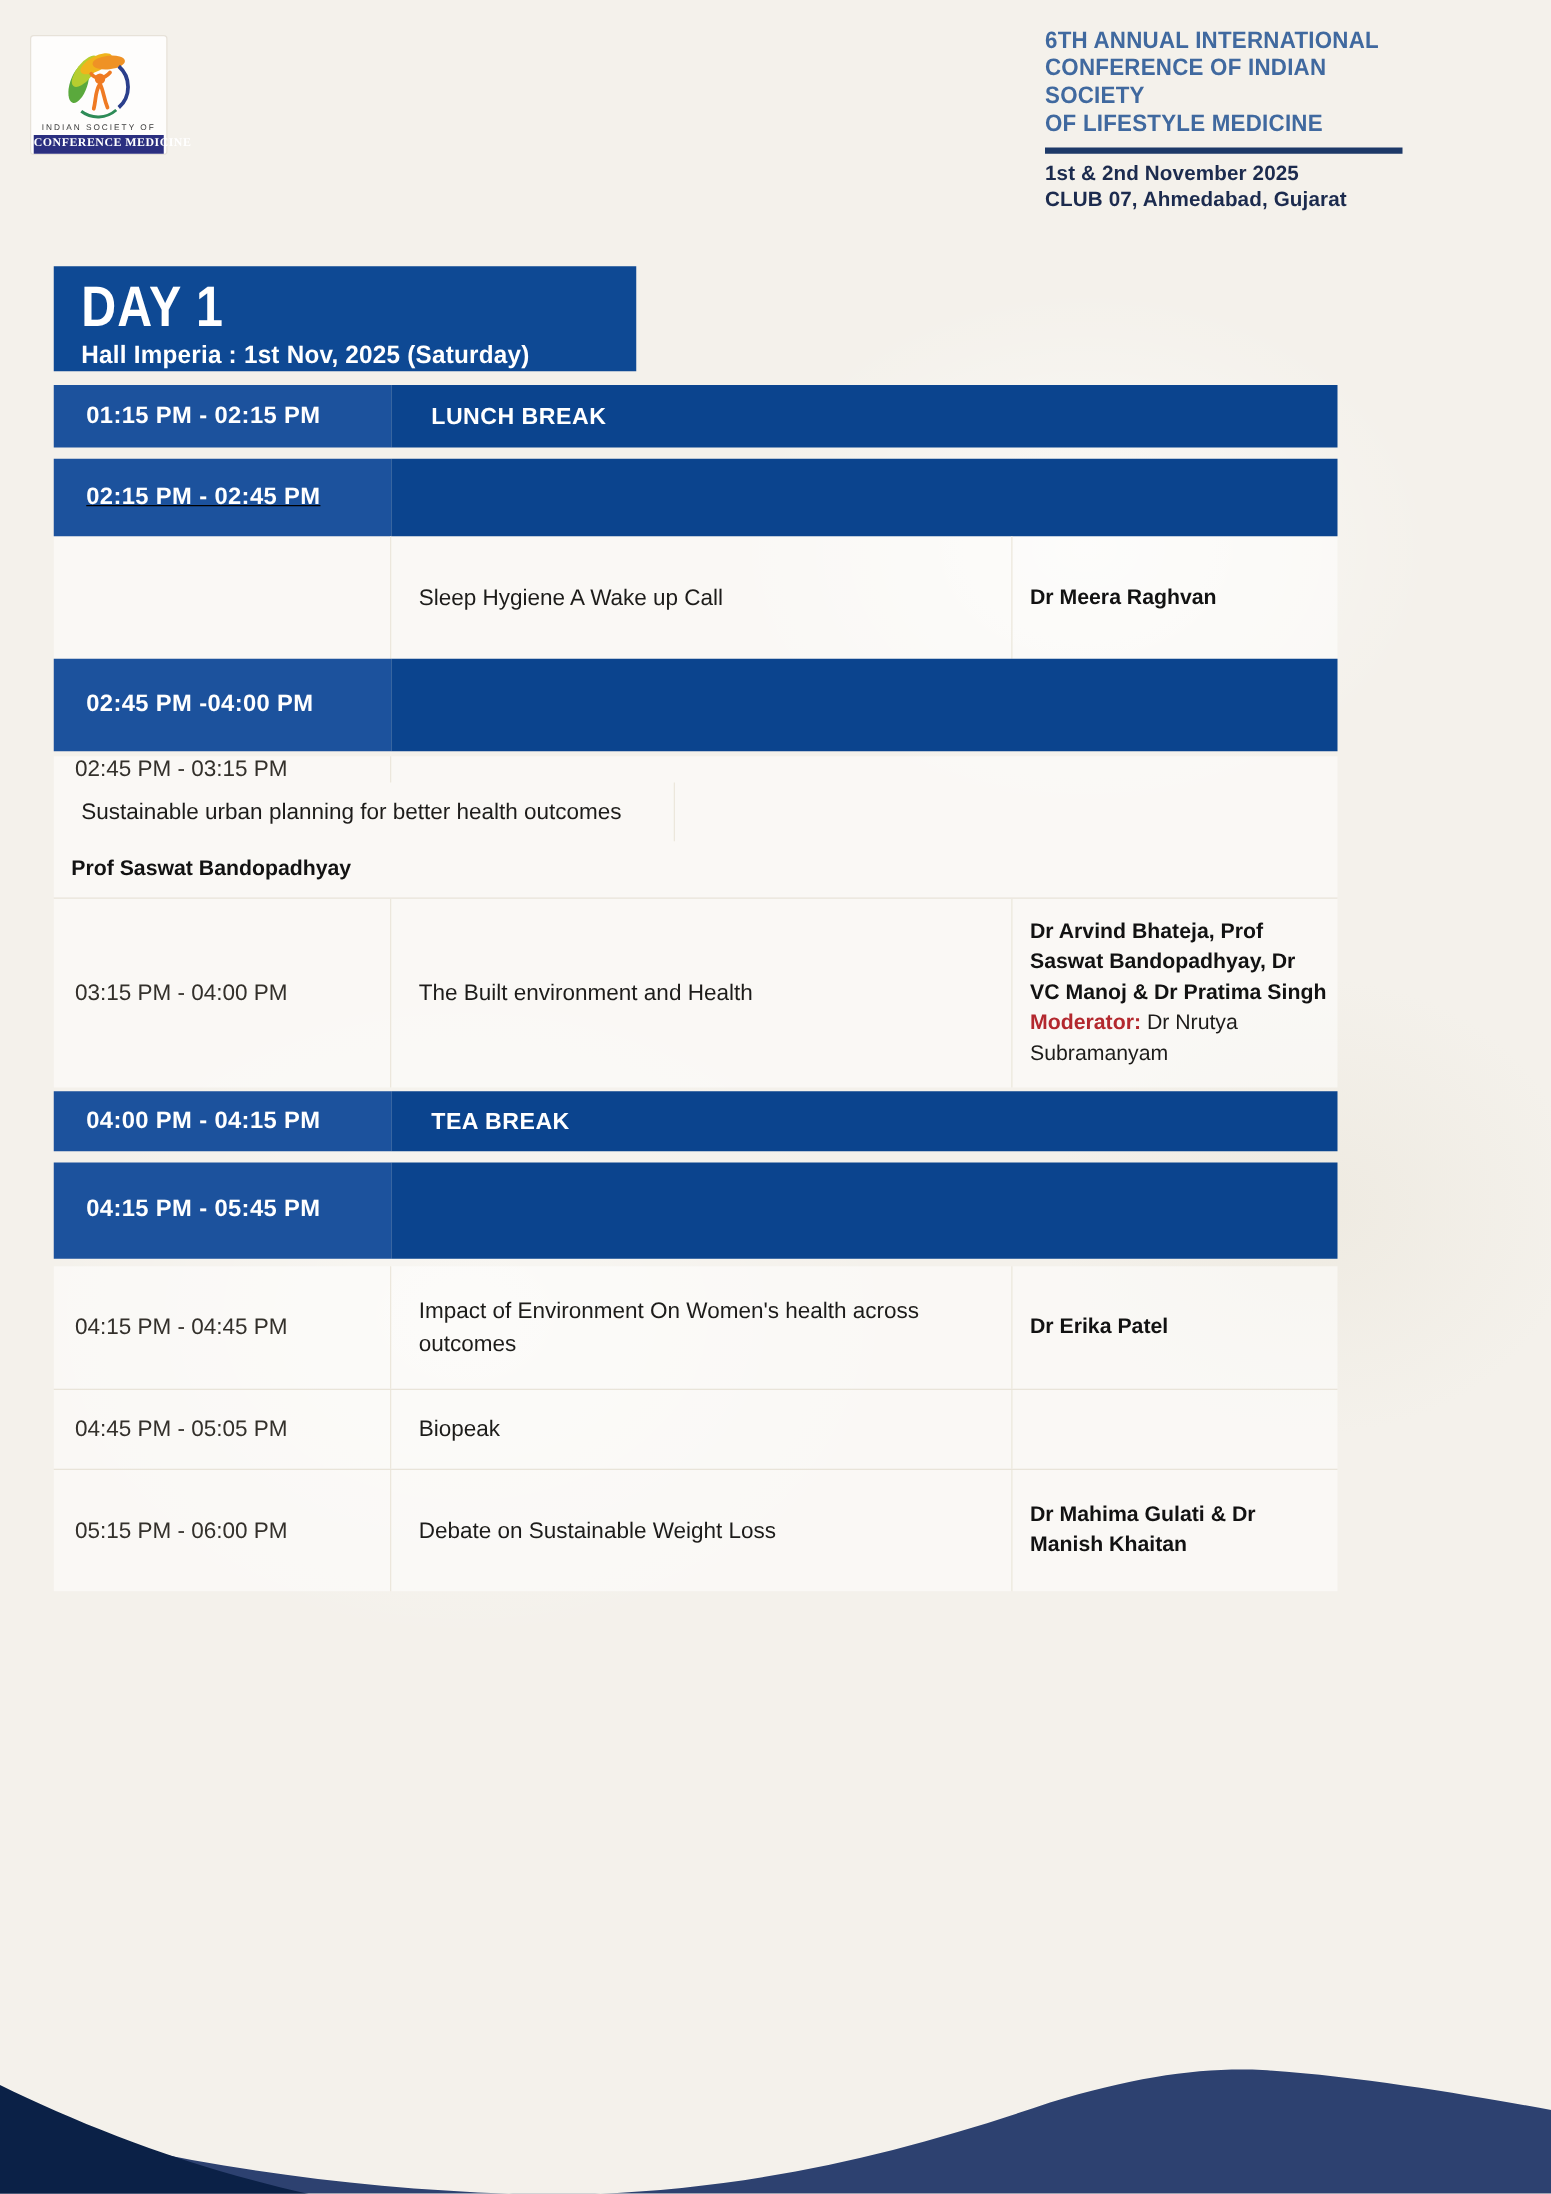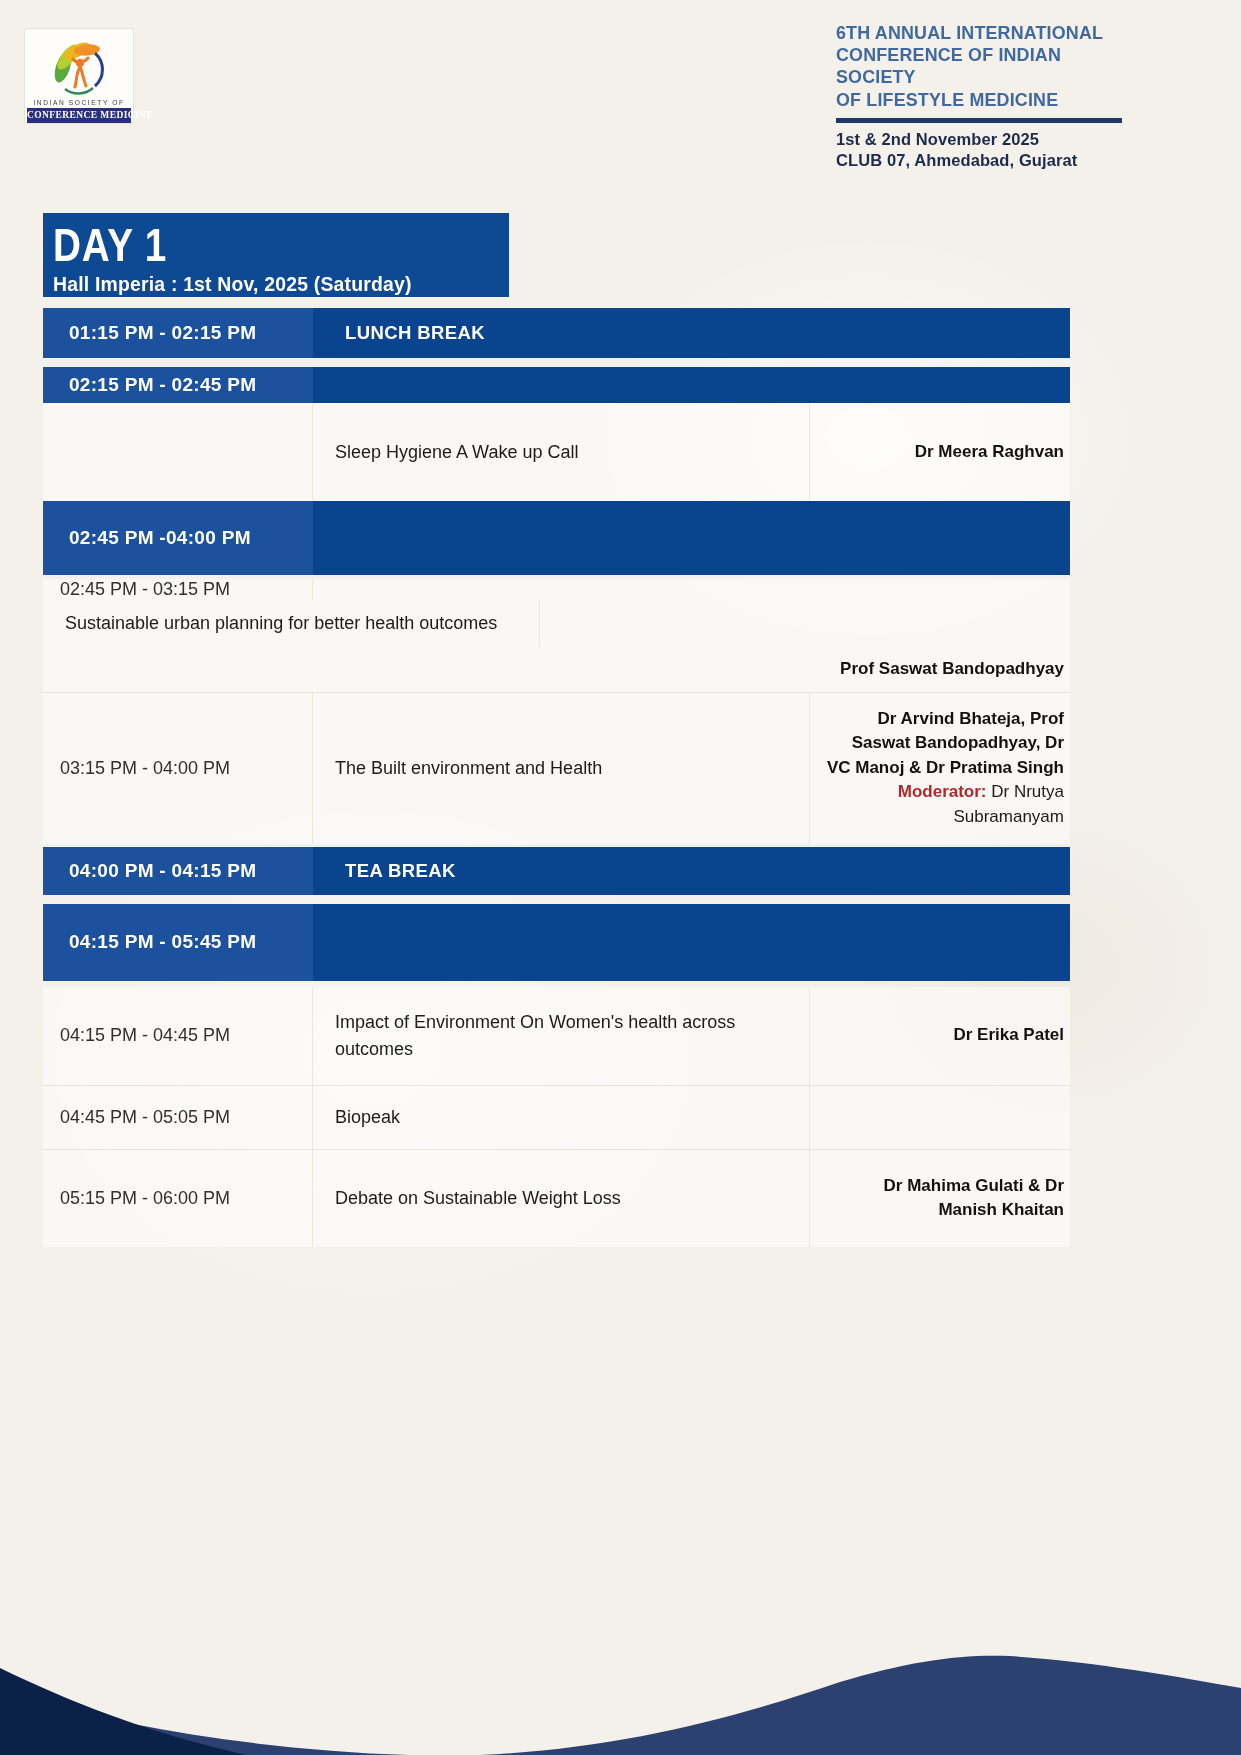--- a/index.html
+++ b/index.html
@@ -23,21 +23,21 @@
 
   
   .conf{position:absolute;left:836px;top:22px;width:300px;}
   .conf-title{color:#40699f;font-weight:bold;font-size:19px;line-height:1.17;
               font-stretch:condensed;letter-spacing:.2px;transform:scaleX(.94);transform-origin:left top;}
   .conf-rule{width:286px;height:5px;background:#1d3968;margin:7px 0 6px;}
   .conf-meta{color:#1c2b4e;font-weight:bold;font-size:16.5px;line-height:1.25;letter-spacing:.1px;}
 
   
   .day{position:absolute;left:43px;top:213px;width:466px;height:84px;background:#0e4994;
-       color:#fff;padding:10px 0 0 10px;box-sizing:border-box;}
+       color:#fff;padding:10px 0 0 22px;box-sizing:border-box;}
   .day-title{font-size:44px;font-weight:bold;font-stretch:condensed;letter-spacing:1px;
              transform:scale(.88,1.04);transform-origin:left top;line-height:1;}
   .day-sub{font-size:20px;font-weight:bold;margin-top:6px;letter-spacing:.2px;transform:scaleX(.97);transform-origin:left top;}
 
   
   .table{position:absolute;left:43px;top:308px;width:1027px;}
   .row{display:flex;width:100%;box-sizing:border-box;}
   .cell{box-sizing:border-box;}
 
   .banner{height:50px;}
@@ -49,27 +49,27 @@
   .banner.tall{height:75px;border-radius:14px;}
 
   .session{background:rgba(255,255,255,.5);}
   .session + .session{border-top:1px solid #e9e4d9;}
   .session .time{width:270px;color:#33302b;font-size:18px;padding:0 8px 0 17px;
                  display:flex;align-items:center;border-right:1px solid #ece7dc;
                  font-stretch:condensed;white-space:nowrap;}
   .session .topic{width:497px;color:#1d1c1a;font-size:18px;line-height:1.5;padding:10px 30px 10px 22px;
                   display:flex;align-items:center;border-right:1px solid #ece7dc;}
   .session .speaker{flex:1;color:#121212;font-size:17px;line-height:1.45;padding:10px 6px 10px 14px;
-                    display:flex;flex-direction:column;justify-content:center;font-weight:bold;text-align:right;}
+                    display:flex;flex-direction:column;justify-content:center;font-weight:bold;}
   .session .mod{font-weight:normal;color:#1d1c1a;}
   .session .mod-label{color:#b3282e;font-weight:bold;}
 
   
   #row-0{height:50px;}
-  #row-1{height:36px;margin-top:9px;}
+  #row-1{height:62px;margin-top:9px;text-decoration:underline;}
   #row-2{min-height:98px;}
   #row-3{height:74px;}
   #row-4{min-height:92px;margin-top:4px;flex-direction:column;}
   #row-5{min-height:152px;}
   #row-6{height:48px;margin-top:3px;}
   #row-7{height:77px;margin-top:9px;}
   #row-8{min-height:98px;margin-top:6px;}
   #row-9{min-height:64px;}
   #row-10{min-height:98px;}
   #row-11{height:46px;margin-top:3px;}

